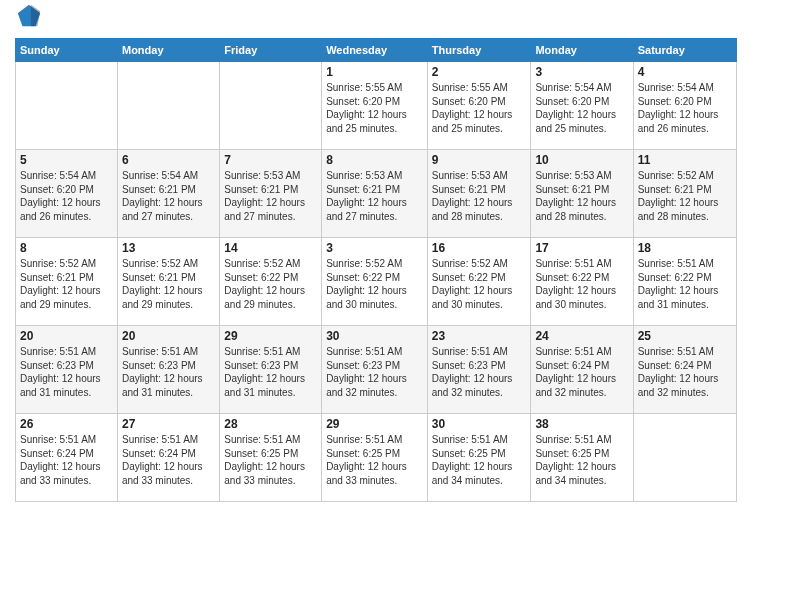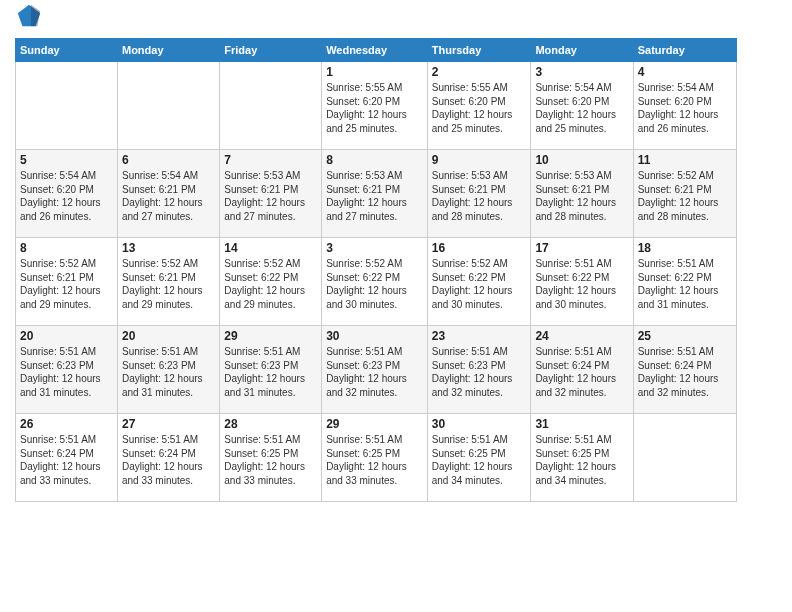--- a/index.html
+++ b/index.html
@@ -340,21 +340,21 @@
 and 33 minutes.</div>
           </td>
           <td>
             <span class="day-num">30</span>
             <div class="day-info" style="white-space: pre-line;">Sunrise: 5:51 AM
 Sunset: 6:25 PM
 Daylight: 12 hours
 and 34 minutes.</div>
           </td>
           <td>
-            <span class="day-num">31</span>
+            <span class="day-num">38</span>
             <div class="day-info" style="white-space: pre-line;">Sunrise: 5:51 AM
 Sunset: 6:25 PM
 Daylight: 12 hours
 and 34 minutes.</div>
           </td>
           <td class="empty-cell"></td>
         </tr>
       </tbody>
   </table>
 </div>

